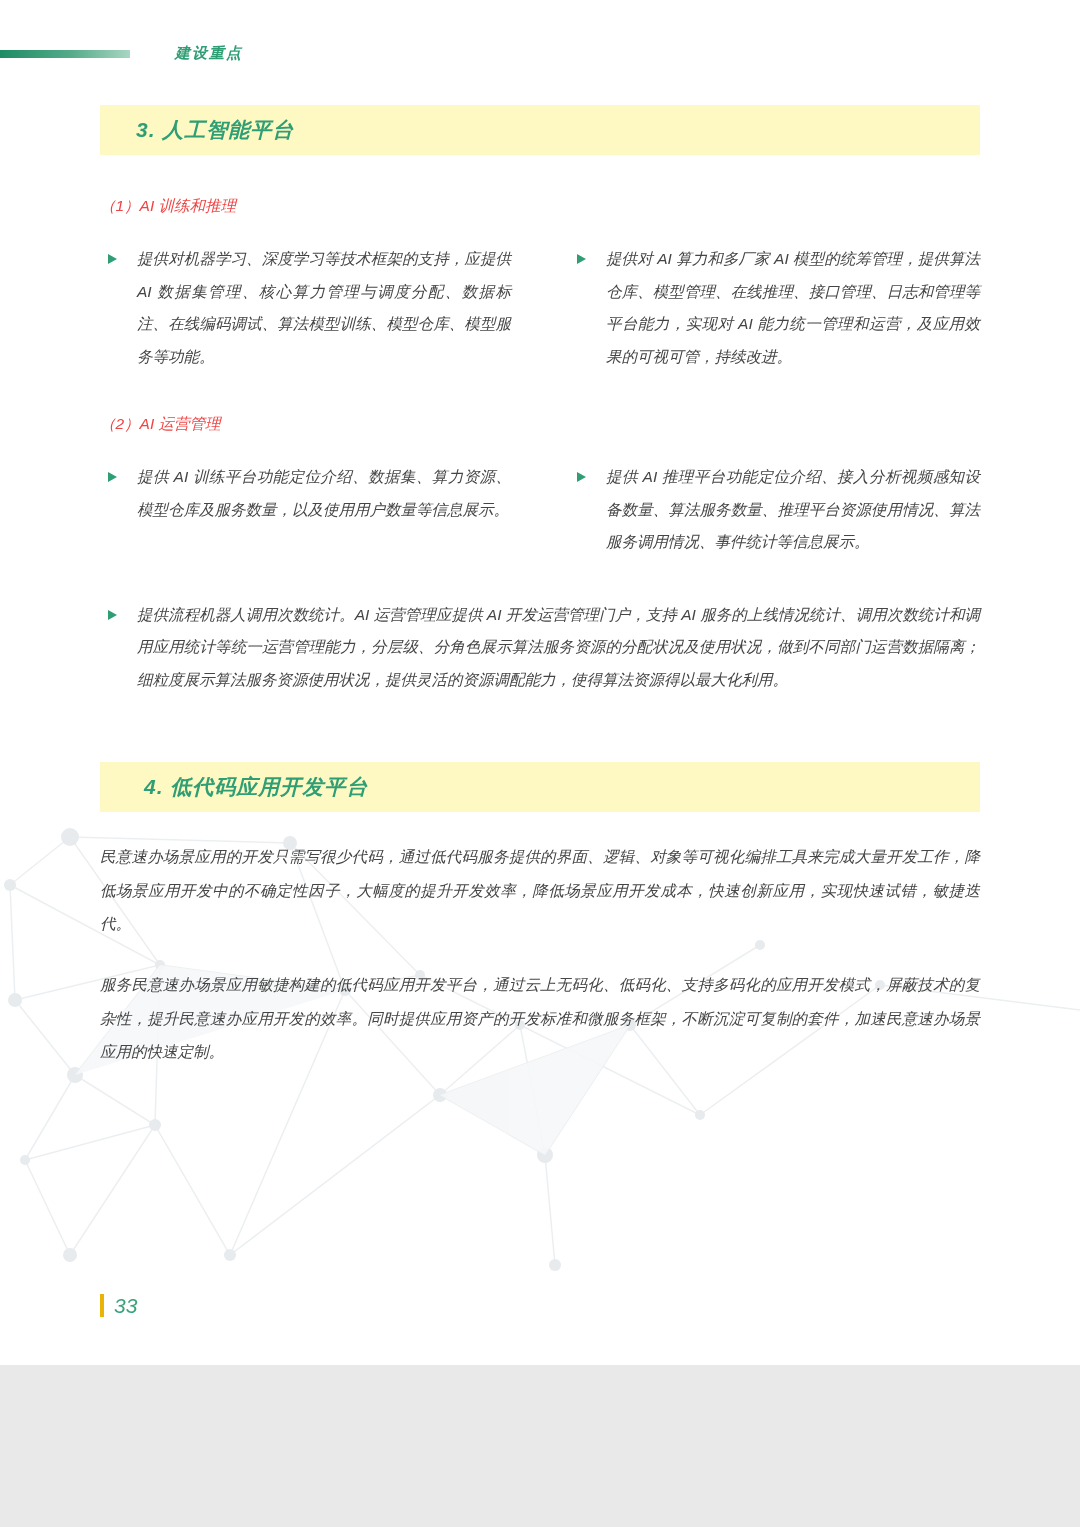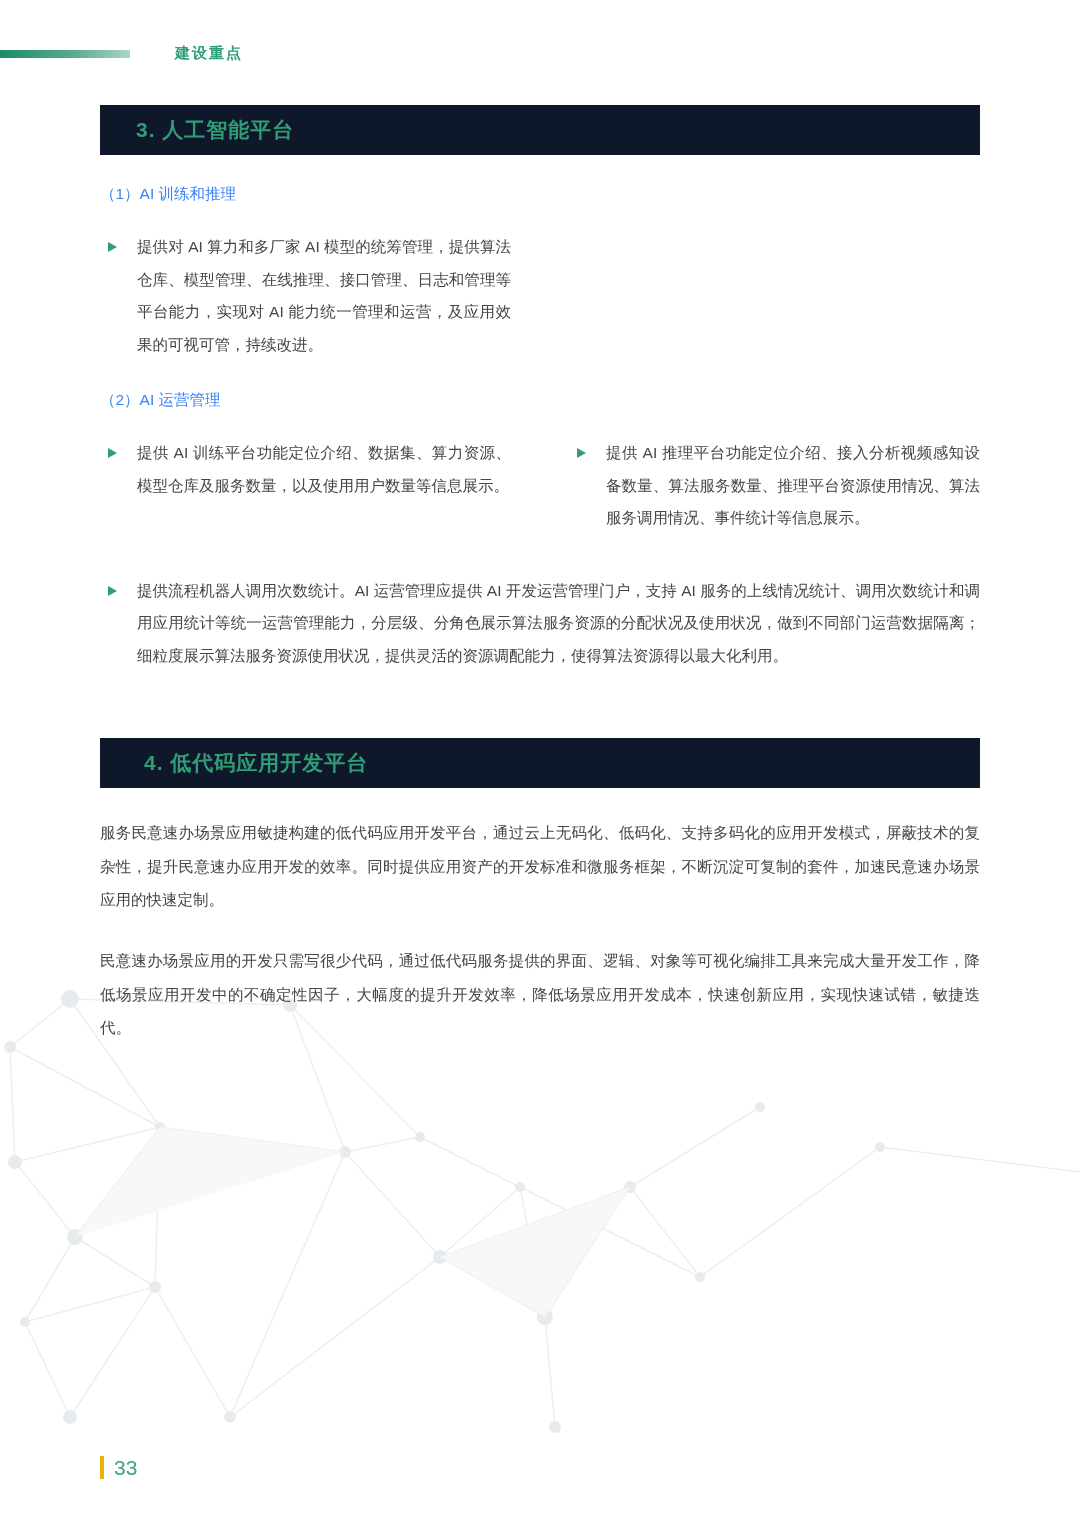--- a/index.html
+++ b/index.html
@@ -2,24 +2,25 @@
 <html><head>
 <meta charset="utf-8">
 <style>
   * { box-sizing: border-box; margin: 0; padding: 0; }
   html, body { background: #e9e9e9; }
   body { font-family: "Liberation Sans", "DejaVu Sans", sans-serif; }
 
   .page {
     position: relative;
     width: 1080px;
-    height: 1527px;
+    height: 1365px;
     margin: 0 auto;
     background: #ffffff;
     overflow: hidden;
+    font-style: italic;
   }
 
   
   .page-header {
     display: flex;
     align-items: center;
     padding-top: 44px;
   }
   .header-accent-bar {
     width: 130px;
@@ -31,21 +32,21 @@
     font-size: 15px;
     font-weight: bold;
     letter-spacing: 2px;
     color: #2f9e74;
   }
 
   
   .banner {
     margin: 0 100px;
     height: 50px;
-    background: #0f172a;
+    background: #fef9c3;
     display: flex;
     align-items: center;
     padding-left: 36px;
   }
   .banner-3 { margin-top: 42px; }
   .banner-4 { margin-top: 66px; padding-left: 44px; }
   .banner h2 {
     font-size: 21px;
     font-weight: bold;
     color: #2f9e74;
@@ -57,24 +58,24 @@
 
   .body-par {
     margin-top: 28px;
     font-size: 15.5px;
     line-height: 2.15;
     color: #454545;
     text-align: justify;
   }
 
   .sub-title {
-    margin-top: 29px;
+    margin-top: 41px;
     font-size: 15.5px;
     font-weight: normal;
-    color: #3b82f6;
+    color: #ef4444;
   }
 
   .two-col {
     display: grid;
     grid-template-columns: 1fr 1fr;
     column-gap: 58px;
     margin-top: 26px;
   }
 
   .bullet { display: flex; align-items: flex-start; }
@@ -135,20 +136,24 @@
   </div>
 
   <main class="content">
 
 
     <h3 class="sub-title">（1）AI 训练和推理</h3>
 
     <div class="two-col">
       <div class="bullet">
         <span class="tri-icon"></span>
+        <p>提供对机器学习、深度学习等技术框架的支持，应提供 AI 数据集管理、核心算力管理与调度分配、数据标注、在线编码调试、算法模型训练、模型仓库、模型服务等功能。</p>
+      </div>
+      <div class="bullet">
+        <span class="tri-icon"></span>
         <p>提供对 AI 算力和多厂家 AI 模型的统筹管理，提供算法仓库、模型管理、在线推理、接口管理、日志和管理等平台能力，实现对 AI 能力统一管理和运营，及应用效果的可视可管，持续改进。</p>
       </div>
     </div>
 
     <h3 class="sub-title">（2）AI 运营管理</h3>
 
     <div class="two-col">
       <div class="bullet">
         <span class="tri-icon"></span>
         <p>提供 AI 训练平台功能定位介绍、数据集、算力资源、模型仓库及服务数量，以及使用用户数量等信息展示。</p>
@@ -164,22 +169,22 @@
       <p>提供流程机器人调用次数统计。AI 运营管理应提供 AI 开发运营管理门户，支持 AI 服务的上线情况统计、调用次数统计和调用应用统计等统一运营管理能力，分层级、分角色展示算法服务资源的分配状况及使用状况，做到不同部门运营数据隔离；细粒度展示算法服务资源使用状况，提供灵活的资源调配能力，使得算法资源得以最大化利用。</p>
     </div>
 
   </main>
 
   <div class="banner banner-4">
     <h2>4. 低代码应用开发平台</h2>
   </div>
 
   <main class="content">
+    <p class="body-par">民意速办场景应用的开发只需写很少代码，通过低代码服务提供的界面、逻辑、对象等可视化编排工具来完成大量开发工作，降低场景应用开发中的不确定性因子，大幅度的提升开发效率，降低场景应用开发成本，快速创新应用，实现快速试错，敏捷迭代。</p>
     <p class="body-par">服务民意速办场景应用敏捷构建的低代码应用开发平台，通过云上无码化、低码化、支持多码化的应用开发模式，屏蔽技术的复杂性，提升民意速办应用开发的效率。同时提供应用资产的开发标准和微服务框架，不断沉淀可复制的套件，加速民意速办场景应用的快速定制。</p>
-    <p class="body-par">民意速办场景应用的开发只需写很少代码，通过低代码服务提供的界面、逻辑、对象等可视化编排工具来完成大量开发工作，降低场景应用开发中的不确定性因子，大幅度的提升开发效率，降低场景应用开发成本，快速创新应用，实现快速试错，敏捷迭代。</p>
   </main>
 
   <svg class="deco" viewBox="0 0 1080 470" aria-hidden="true">
     <g stroke="#eceff1" stroke-width="1.5" fill="none">
       <polyline points="10,60 70,12 290,18 420,150 345,165 160,140 70,12"></polyline>
       <polyline points="10,60 160,140 15,175 10,60"></polyline>
       <polyline points="15,175 75,250 25,335 70,430 155,300 75,250"></polyline>
       <polyline points="75,250 160,140 155,300 230,430 345,165"></polyline>
       <polyline points="345,165 440,270 520,200 545,330 630,200 440,270"></polyline>
       <polyline points="230,430 440,270 545,330 555,440"></polyline>

